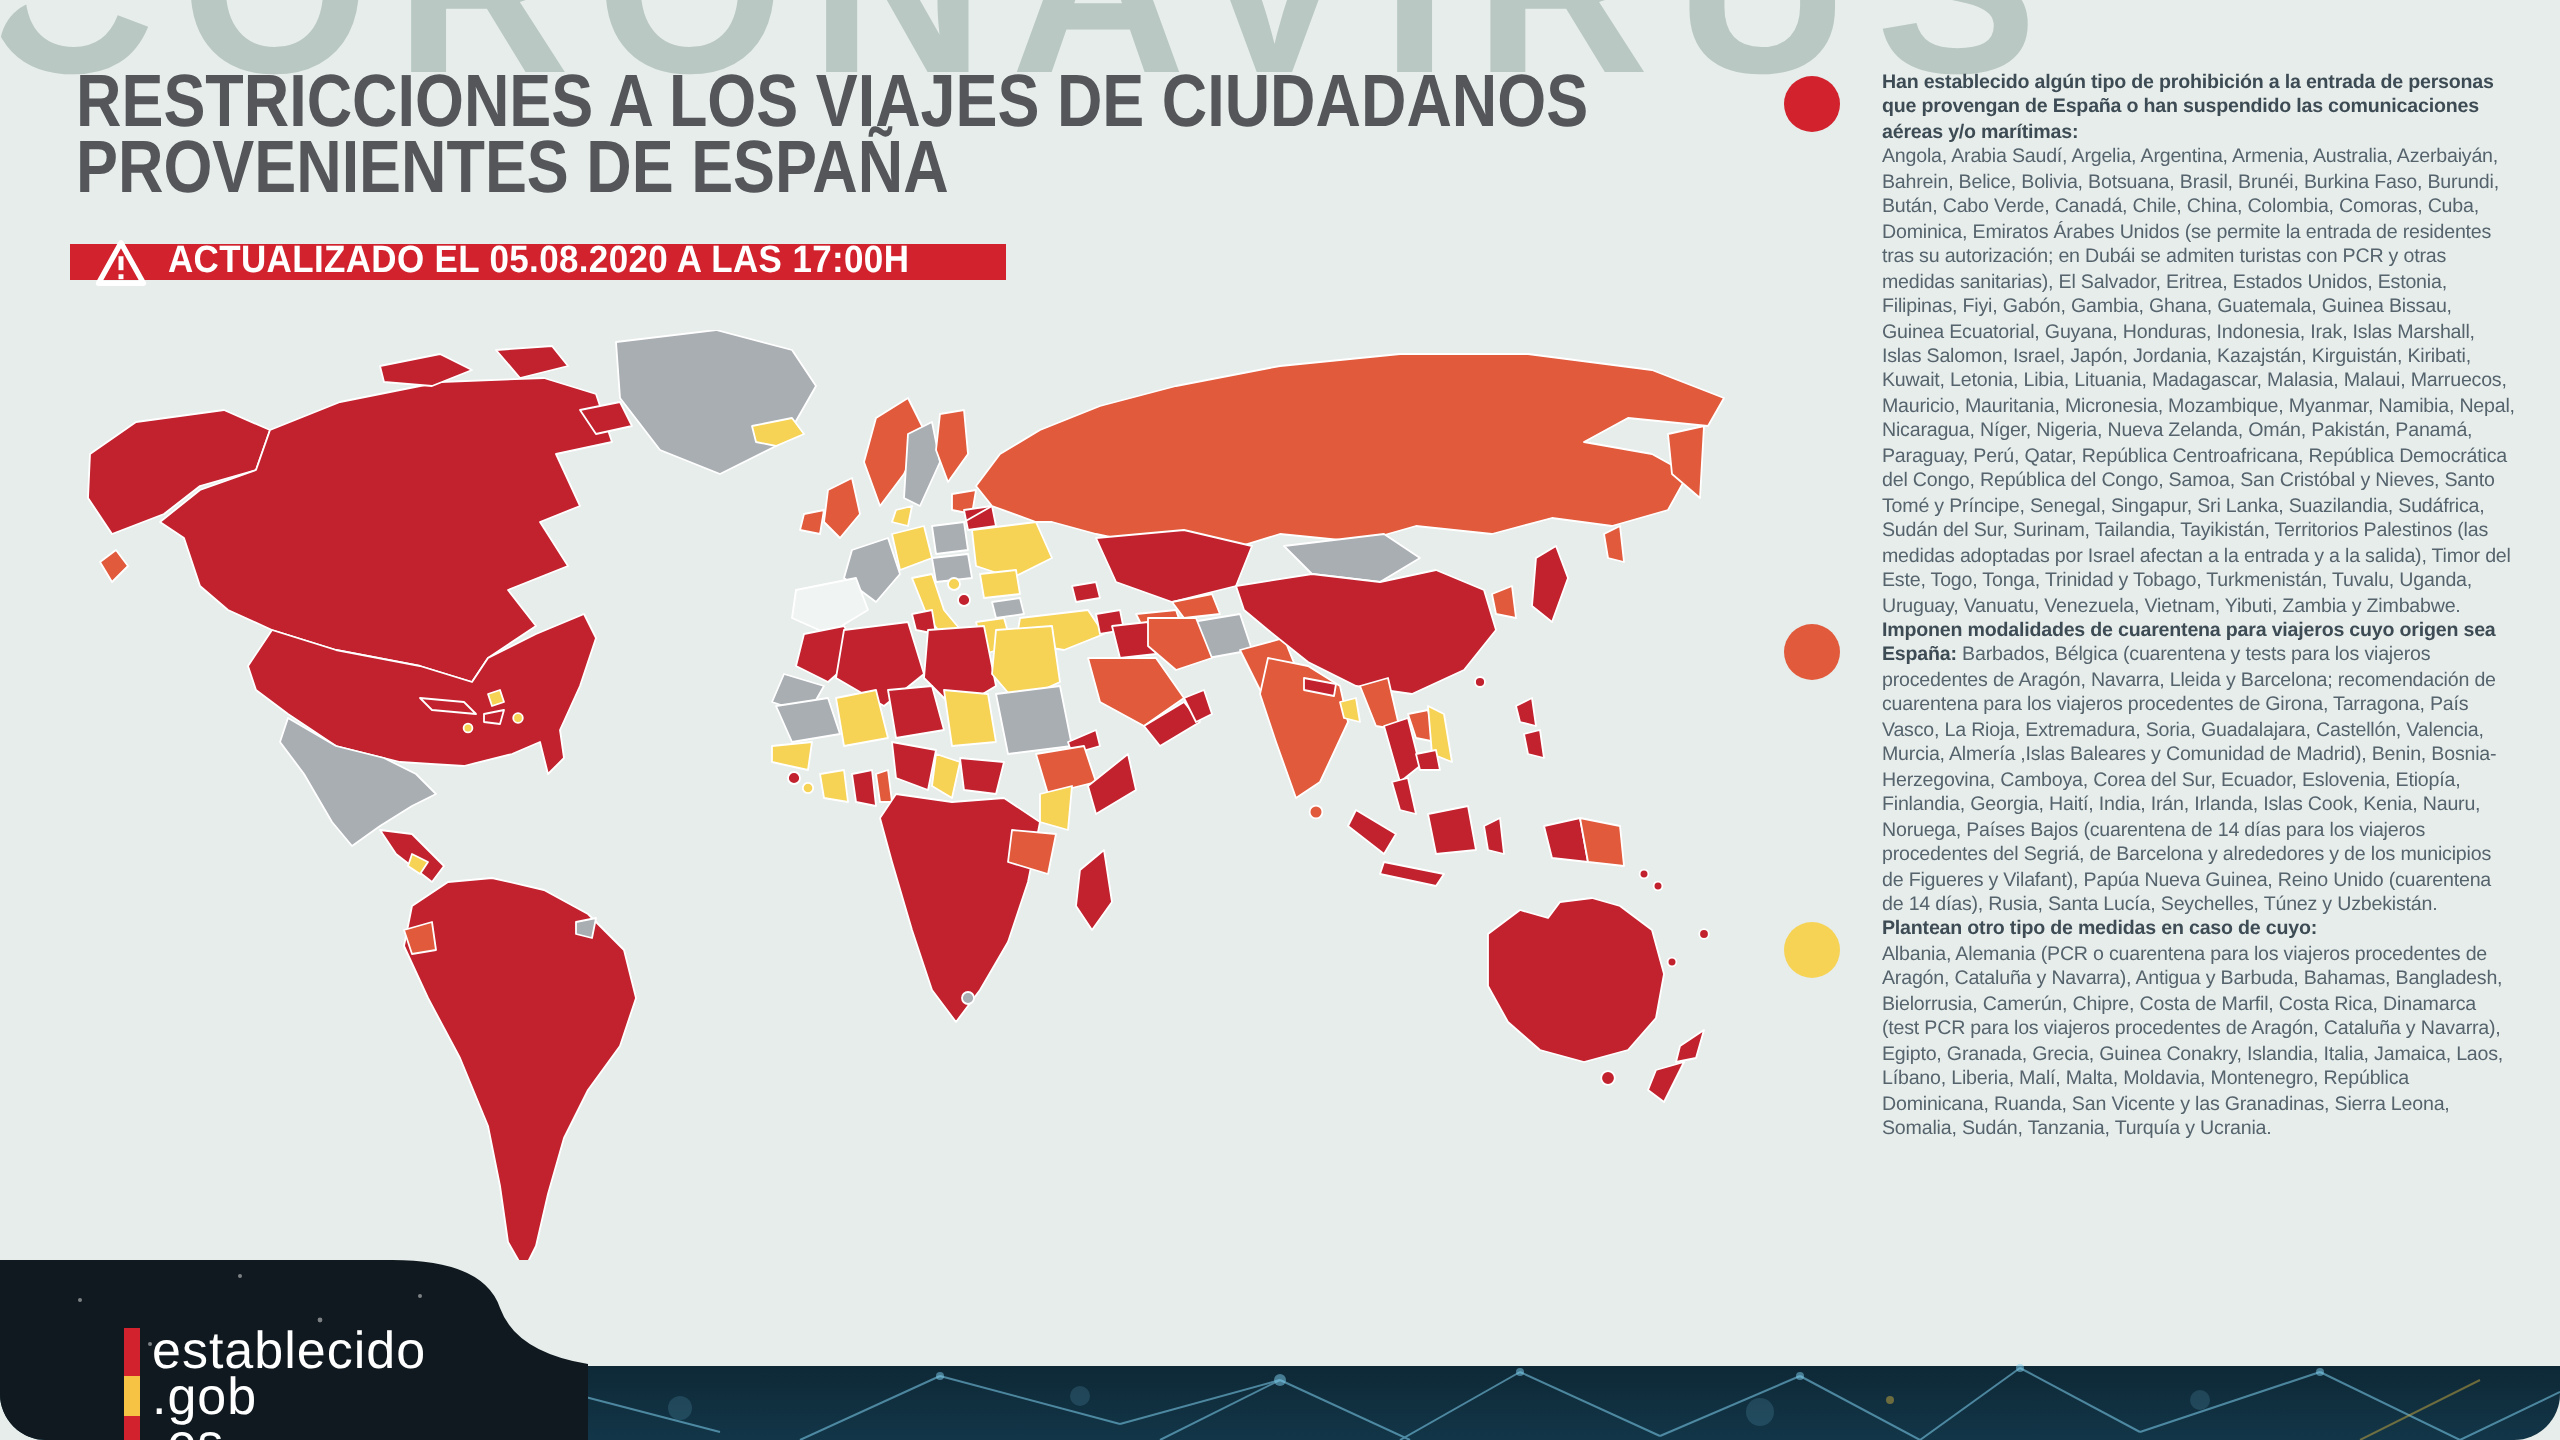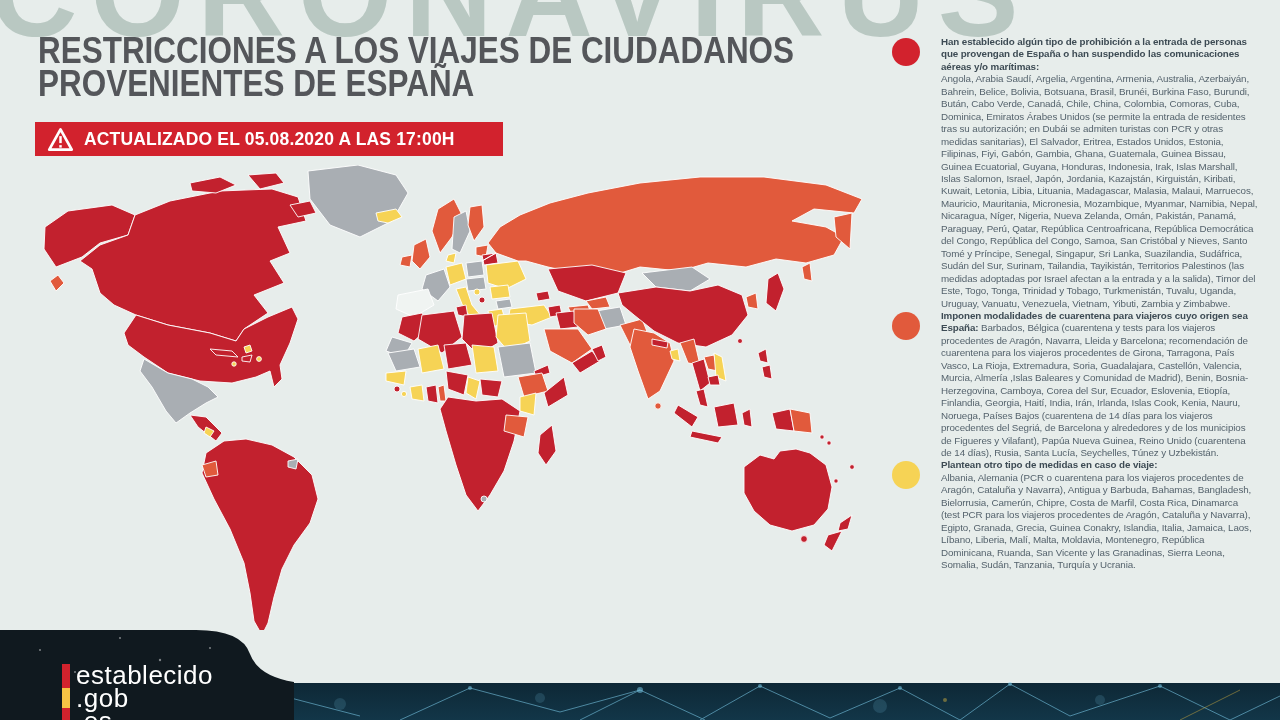--- a/index.html
+++ b/index.html
@@ -1,33 +1,33 @@
 <!DOCTYPE html>
 <html><head>
 <meta charset="utf-8">
 <style>
   * { margin:0; padding:0; box-sizing:border-box; }
   html,body { width:1280px; height:720px; overflow:hidden; }
   body { font-family:"Liberation Sans", sans-serif; background:#e7edeb; position:relative; }
-  .canvas { position:absolute; inset:0; width:1280px; height:720px; overflow:hidden; background:#e7edeb; }
+  .canvas { position:absolute; inset:0; width:1280px; height:720px; overflow:hidden; background:#e7edeb;border-radius:23px; }
 
   .watermark {
     position:absolute; top:-66px; left:-10px; width:1400px;
     font-size:121px; line-height:121px; font-weight:800; letter-spacing:13px;
     color:#b9c8c2; white-space:nowrap; user-select:none;
   }
 
   .title {
     position:absolute; left:38px; top:34px; width:1000px;
     font-size:37px; line-height:33px; font-weight:bold; color:#54565a;
     transform:scaleX(0.85); transform-origin:left top; letter-spacing:0;
   }
 
   .banner {
-    position:absolute; left:35px; top:122px; height:34px; padding:0 16px 0 12px;
+    position:absolute; left:35px; top:122px; height:18px; padding:0 16px 0 12px;
     background:#d2222d; display:flex; align-items:center; gap:10px;
   }
   .banner .txt {
     color:#ffffff; font-weight:bold; font-size:19px; letter-spacing:0.2px;
     transform:scaleX(0.92); transform-origin:left center; white-space:nowrap;
   }
 
   .map { position:absolute; left:40px; top:165px; width:840px; height:465px; }
   .map path, .map circle, .map ellipse { stroke:#ffffff; stroke-width:0.9; stroke-linejoin:round; }
 
@@ -209,21 +209,21 @@
       <p><b>Han establecido algún tipo de prohibición a la entrada de personas que provengan de España o han suspendido las comunicaciones aéreas y/o marítimas:</b><br>
          <span>Angola, Arabia Saudí, Argelia, Argentina, Armenia, Australia, Azerbaiyán, Bahrein, Belice, Bolivia, Botsuana, Brasil, Brunéi, Burkina Faso, Burundi, Bután, Cabo Verde, Canadá, Chile, China, Colombia, Comoras, Cuba, Dominica, Emiratos Árabes Unidos (se permite la entrada de residentes tras su autorización; en Dubái se admiten turistas con PCR y otras medidas sanitarias), El Salvador, Eritrea, Estados Unidos, Estonia, Filipinas, Fiyi, Gabón, Gambia, Ghana, Guatemala, Guinea Bissau, Guinea Ecuatorial, Guyana, Honduras, Indonesia, Irak, Islas Marshall, Islas Salomon, Israel, Japón, Jordania, Kazajstán, Kirguistán, Kiribati, Kuwait, Letonia, Libia, Lituania, Madagascar, Malasia, Malaui, Marruecos, Mauricio, Mauritania, Micronesia, Mozambique, Myanmar, Namibia, Nepal, Nicaragua, Níger, Nigeria, Nueva Zelanda, Omán, Pakistán, Panamá, Paraguay, Perú, Qatar, República Centroafricana, República Democrática del Congo, República del Congo, Samoa, San Cristóbal y Nieves, Santo Tomé y Príncipe, Senegal, Singapur, Sri Lanka, Suazilandia, Sudáfrica, Sudán del Sur, Surinam, Tailandia, Tayikistán, Territorios Palestinos (las medidas adoptadas por Israel afectan a la entrada y a la salida), Timor del Este, Togo, Tonga, Trinidad y Tobago, Turkmenistán, Tuvalu, Uganda, Uruguay, Vanuatu, Venezuela, Vietnam, Yibuti, Zambia y Zimbabwe.</span></p>
     </div>
     <div class="section">
       <div class="bullet" style="background:#e15a3c"></div>
       <p><b>Imponen modalidades de cuarentena para viajeros cuyo origen sea España:</b>
          <span>Barbados, Bélgica (cuarentena y tests para los viajeros procedentes de Aragón, Navarra, Lleida y Barcelona; recomendación de cuarentena para los viajeros procedentes de Girona, Tarragona, País Vasco, La Rioja, Extremadura, Soria, Guadalajara, Castellón, Valencia, Murcia, Almería ,Islas Baleares y Comunidad de Madrid), Benin, Bosnia-Herzegovina, Camboya, Corea del Sur, Ecuador, Eslovenia, Etiopía, Finlandia, Georgia, Haití, India, Irán, Irlanda, Islas Cook, Kenia, Nauru, Noruega, Países Bajos (cuarentena de 14 días para los viajeros procedentes del Segriá, de Barcelona y alrededores y de los municipios de Figueres y Vilafant), Papúa Nueva Guinea, Reino Unido (cuarentena de 14 días), Rusia, Santa Lucía, Seychelles, Túnez y Uzbekistán.</span></p>
     </div>
     <div class="section">
       <div class="bullet" style="background:#f6d355"></div>
-      <p><b>Plantean otro tipo de medidas en caso de viaje:</b><br>
+      <p><b>Plantean otro tipo de medidas en caso de cuyo:</b><br>
          <span>Albania, Alemania (PCR o cuarentena para los viajeros procedentes de Aragón, Cataluña y Navarra), Antigua y Barbuda, Bahamas, Bangladesh, Bielorrusia, Camerún, Chipre, Costa de Marfil, Costa Rica, Dinamarca (test PCR para los viajeros procedentes de Aragón, Cataluña y Navarra), Egipto, Granada, Grecia, Guinea Conakry, Islandia, Italia, Jamaica, Laos, Líbano, Liberia, Malí, Malta, Moldavia, Montenegro, República Dominicana, Ruanda, San Vicente y las Granadinas, Sierra Leona, Somalia, Sudán, Tanzania, Turquía y Ucrania.</span></p>
     </div>
   </div>
 
   <svg class="footer-svg" viewBox="0 0 1280 100">
     <defs>
       <linearGradient id="bandgrad" x1="0" y1="0" x2="0" y2="1">
         <stop offset="0" stop-color="#0e2836"></stop>
         <stop offset="1" stop-color="#123648"></stop>
       </linearGradient>

